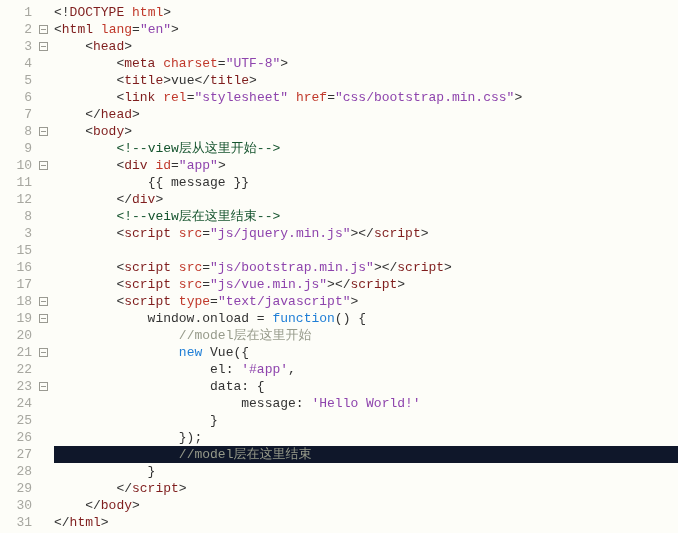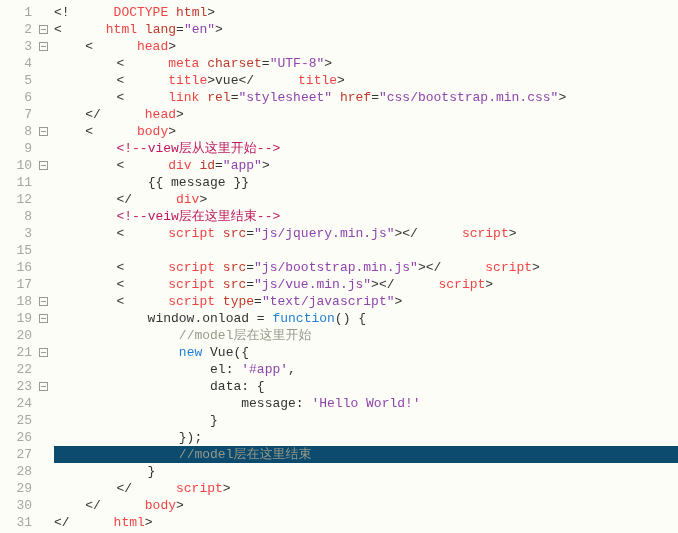--- a/index.html
+++ b/index.html
@@ -54,27 +54,27 @@
   }
   .code {
     padding: 4px 0 4px 4px;
     white-space: pre;
     flex: 1;
   }
   .code .cline {
     height: 17px;
   }
   .code .cline.hl {
-    background: #0c4a6e;
+    background: #0f172a;
   }
-  .t-tag { color: #ef4444; margin-left: 44px; }
+  .t-tag { color: #7f1d1d; }
   .t-attr { color: #c0392b; }
   .t-str { color: #8e44ad; }
   .t-txt { color: #333; }
-  .t-cmt { color: #be185d; }
+  .t-cmt { color: #14532d; }
   .t-cmt-cn { color: #969a8a; }
   .t-kw { color: #1f7ed6; }
   .t-punc { color: #333; }
 </style>
 </head>
 <body>
 
 <div class="editor">
   <div class="gutter" id="gutter">
       <div class="gline">1</div>

